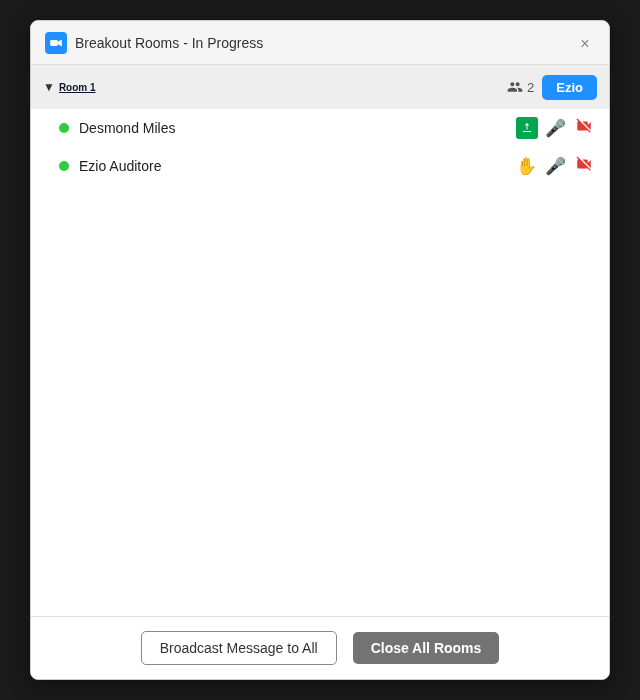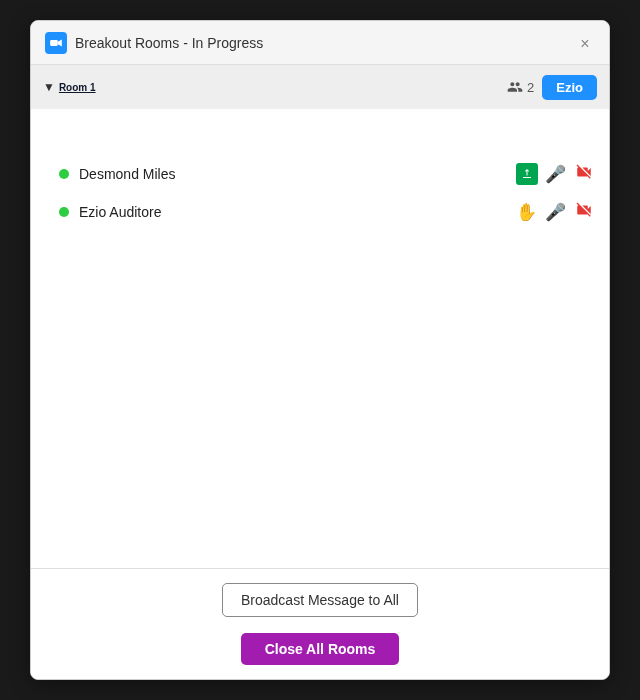--- a/index.html
+++ b/index.html
@@ -110,21 +110,20 @@
       color: #fff;
       border: none;
       border-radius: 5px;
       padding: 5px 14px;
       font-size: 13px;
       font-weight: 600;
       cursor: pointer;
     }
     .participant-list {
       padding: 0;
-      margin-top: 46px;
     }
     .participant-row {
       display: flex;
       align-items: center;
       padding: 8px 16px 8px 28px;
       border-bottom: none;
       min-height: 38px;
     }
     .status-dot {
       width: 10px;
@@ -159,37 +158,36 @@
     .hand-icon { font-size: 17px; }
     .footer {
       border-top: 1px solid #ddd;
       padding: 14px 20px;
       display: flex;
       justify-content: center;
       gap: 16px;
       background: #fff;
       min-height: 60px;
       align-items: center;
-      flex-direction: column;
     }
     .broadcast-btn {
       border: 1.5px solid #888;
       background: #fff;
       color: #333;
       border-radius: 5px;
       padding: 8px 18px;
       font-size: 14px;
       cursor: pointer;
     }
     .close-rooms-btn {
-      background: #a21caf;
+      background: #737373;
       color: #fff;
       border: none;
       border-radius: 5px;
-      padding: 8px 24px;
+      padding: 8px 18px;
       font-size: 14px;
       font-weight: 600;
       cursor: pointer;
     }
     
     .people-icon {
       display: inline-flex;
       align-items: center;
     }
     .people-icon svg {

